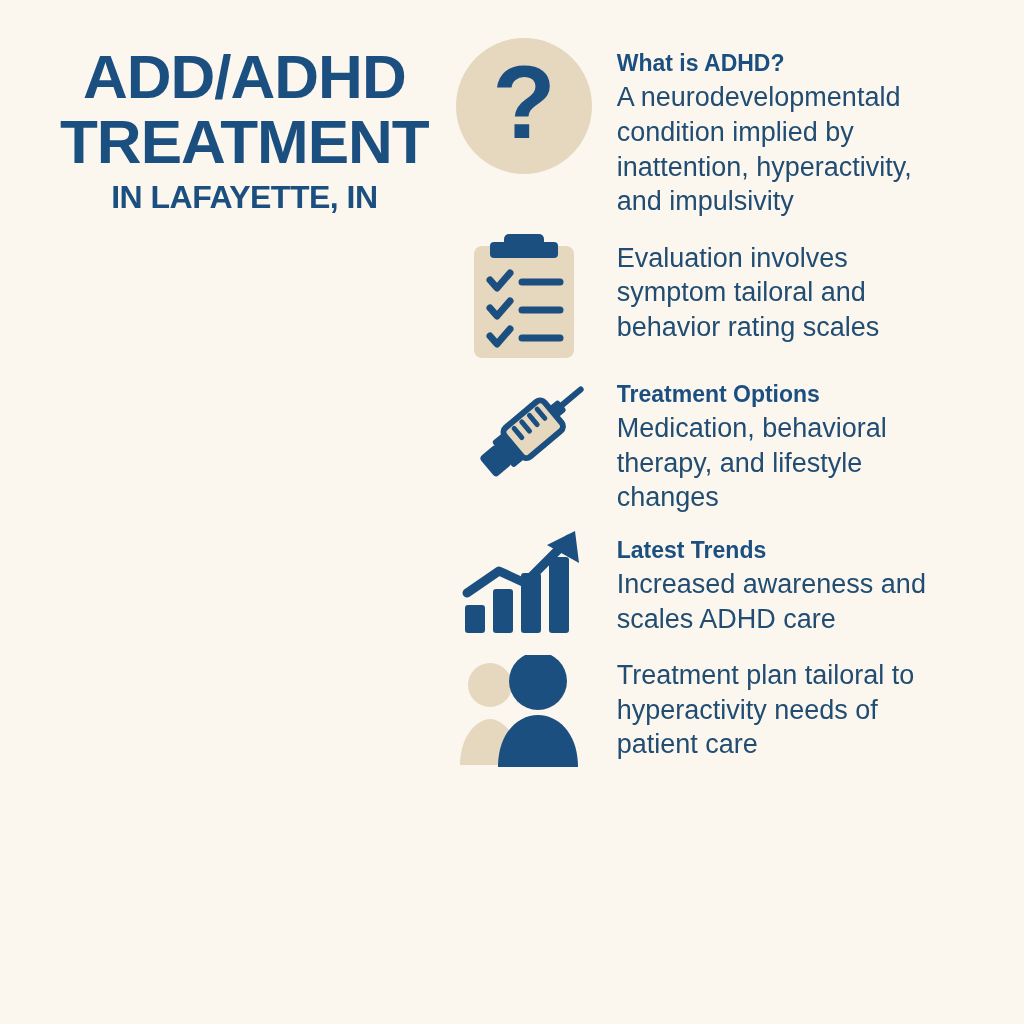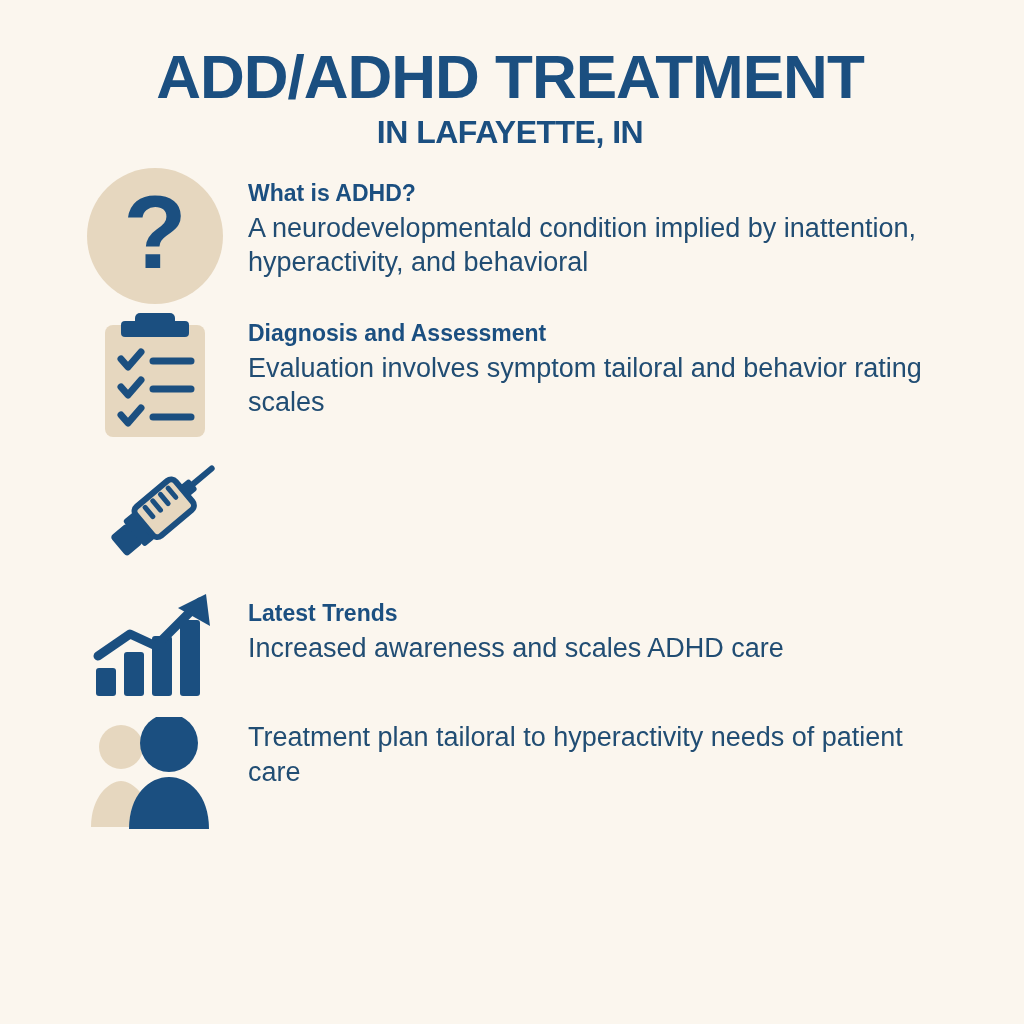--- a/index.html
+++ b/index.html
@@ -14,21 +14,21 @@
     overflow: hidden;
   }
   .poster {
     position: relative;
     width: 1024px;
     height: 1024px;
     background: #fbf6ee;
     box-sizing: border-box;
     padding: 44px 64px 20px 60px;
     display: flex;
-    flex-direction: column;
+    flex-direction: row;
   }
   
   .header {
     text-align: center;
     margin-bottom: 24px;
   }
   .title-main {
     font-size: 62px;
     line-height: 1.05;
     font-weight: bold;
@@ -99,21 +99,21 @@
 
     <div class="item">
       <div class="icon-wrap">
         <svg width="142" height="142" viewBox="0 0 142 142">
           <circle cx="71" cy="71" r="68" fill="#e6d7bf"></circle>
           <text x="71" y="103" text-anchor="middle" font-family="Liberation Sans, sans-serif" font-size="104" font-weight="bold" fill="#1b4f80">?</text>
         </svg>
       </div>
       <div class="item-text">
         <p class="item-title">What is ADHD?</p>
-        <p class="item-desc">A neurodevelopmentald condition implied by inattention, hyperactivity, and behavioral</p>
+        <p class="item-desc">A neurodevelopmentald condition implied by inattention, hyperactivity, and impulsivity</p>
       </div>
     </div>
 
     <div class="item">
       <div class="icon-wrap">
         <svg width="120" height="130" viewBox="0 0 120 130">
           <rect x="10" y="14" width="100" height="112" rx="8" fill="#e6d7bf"></rect>
           <rect x="40" y="2" width="40" height="20" rx="5" fill="#1b4f80"></rect>
           <rect x="26" y="10" width="68" height="16" rx="4" fill="#1b4f80"></rect>
           <g stroke="#1b4f80" stroke-width="7" fill="none" stroke-linecap="round" stroke-linejoin="round">
@@ -122,21 +122,20 @@
             <polyline points="26,104 33,112 46,97"></polyline>
           </g>
           <g stroke="#1b4f80" stroke-width="7" stroke-linecap="round">
             <line x1="58" y1="50" x2="96" y2="50"></line>
             <line x1="58" y1="78" x2="96" y2="78"></line>
             <line x1="58" y1="106" x2="96" y2="106"></line>
           </g>
         </svg>
       </div>
       <div class="item-text">
-        <p class="item-title">Diagnosis and Assessment</p>
         <p class="item-desc">Evaluation involves symptom tailoral and behavior rating scales</p>
       </div>
     </div>
 
     <div class="item">
       <div class="icon-wrap">
         <svg width="132" height="126" viewBox="0 0 132 126">
           <g transform="rotate(-40 66 63)">
             <rect x="18" y="50" width="22" height="26" rx="4" fill="#1b4f80"></rect>
             <rect x="38" y="46" width="14" height="34" rx="3" fill="#1b4f80"></rect>
@@ -144,20 +143,24 @@
             <g stroke="#1b4f80" stroke-width="5" stroke-linecap="round">
               <line x1="64" y1="50" x2="64" y2="62"></line>
               <line x1="74" y1="50" x2="74" y2="62"></line>
               <line x1="84" y1="50" x2="84" y2="62"></line>
               <line x1="94" y1="50" x2="94" y2="62"></line>
             </g>
             <rect x="104" y="56" width="12" height="14" rx="3" fill="#1b4f80"></rect>
             <line x1="116" y1="63" x2="140" y2="63" stroke="#1b4f80" stroke-width="6" stroke-linecap="round"></line>
           </g>
         </svg>
+      </div>
+      <div class="item-text">
+        <p class="item-title">Treatment Options</p>
+        <p class="item-desc">Medication, behavioral therapy, and lifestyle changes</p>
       </div>
     </div>
 
     <div class="item compact">
       <div class="icon-wrap">
         <svg width="130" height="112" viewBox="0 0 130 112">
           <g fill="#1b4f80">
             <rect x="6" y="78" width="20" height="28" rx="3"></rect>
             <rect x="34" y="62" width="20" height="44" rx="3"></rect>
             <rect x="62" y="46" width="20" height="60" rx="3"></rect>

